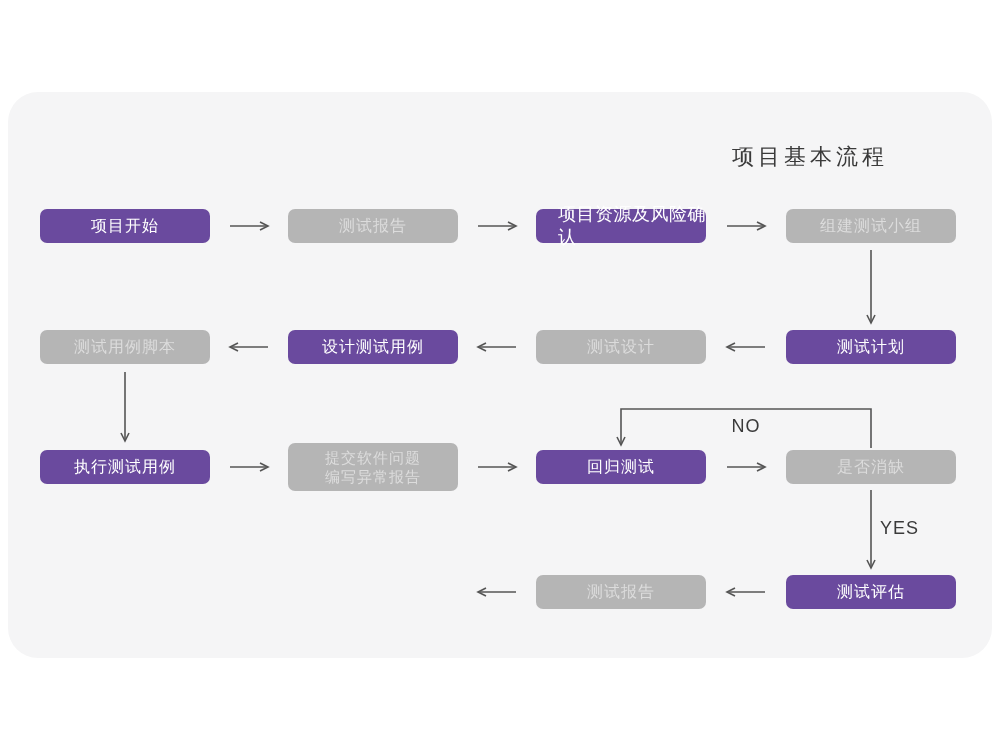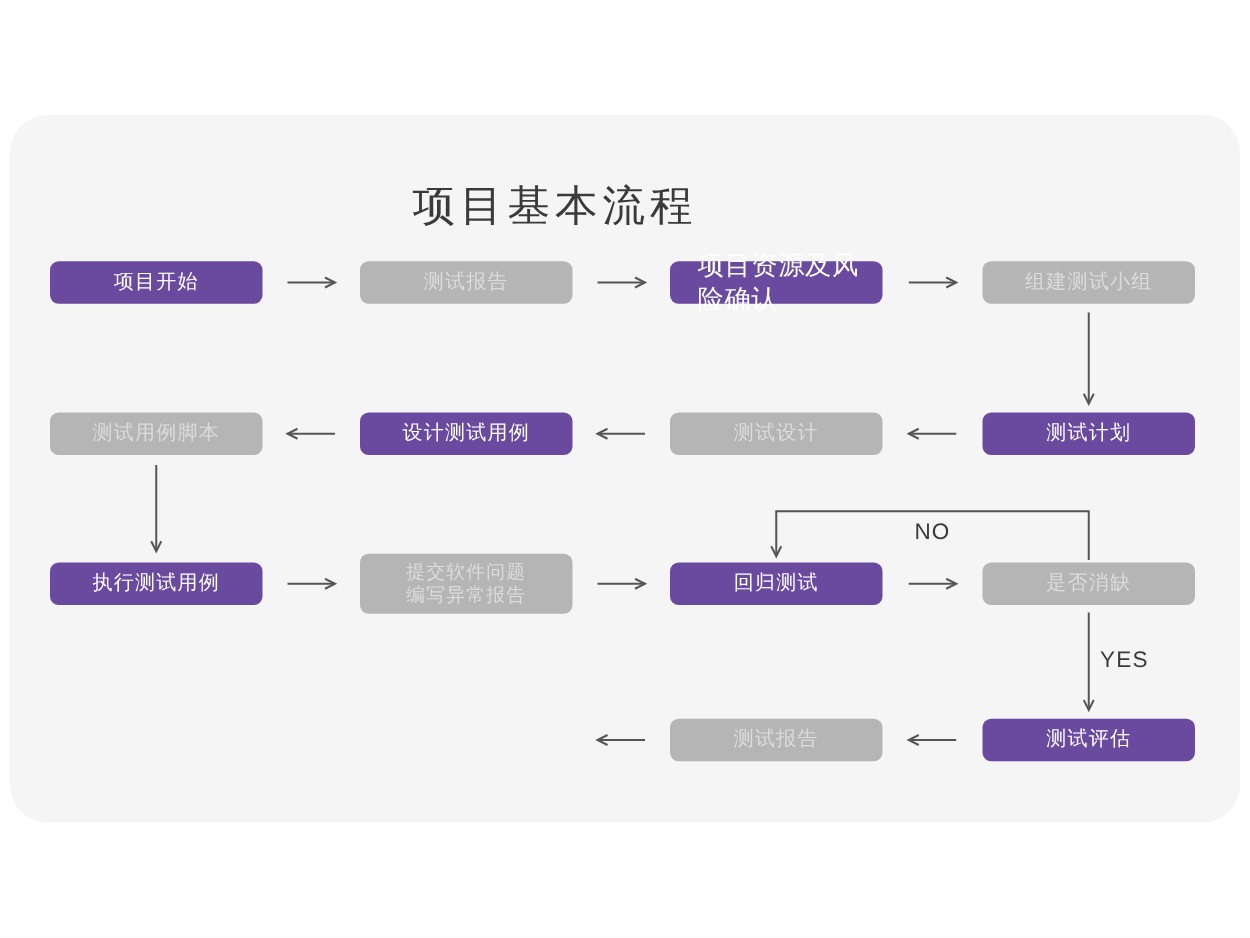--- a/index.html
+++ b/index.html
@@ -19,32 +19,32 @@
     background:var(--page-bg);
     font-family:"Liberation Sans",sans-serif;
   }
   .canvas{position:relative;width:1000px;height:750px;}
   .card{
     position:absolute;left:8px;top:92px;width:984px;height:566px;
     background:var(--card-bg);border-radius:30px;
   }
   .title{
     position:absolute;left:0;top:142px;width:888px;
-    text-align:center;font-size:34px;letter-spacing:4px;
+    text-align:right;font-size:22px;letter-spacing:4px;
     color:var(--title-color);font-weight:500;
   }
   .node{
     position:absolute;width:170px;height:34px;border-radius:7px;
     display:flex;align-items:center;justify-content:center;
     font-size:16px;letter-spacing:1px;line-height:1.3;
     text-align:left;white-space:pre-line;
   }
   .node.purple{background:var(--purple);color:var(--text-on-purple);}
   .node.gray{background:var(--gray);color:var(--text-on-gray);}
-  .node.wide{font-size:21px;letter-spacing:0.5px;padding-left:22px;}
+  .node.wide{font-size:18px;letter-spacing:0.5px;padding-left:22px;}
   .node.tall{height:48px;font-size:15px;}
   .arrows{position:absolute;left:0;top:0;width:1000px;height:750px;pointer-events:none;}
   .arrows line,.arrows polyline{stroke:var(--arrow);stroke-width:1.6;fill:none;}
   .arrowhead-path{stroke:var(--arrow);stroke-width:1.6;fill:none;}
   .branch-label{
     position:absolute;font-size:18px;letter-spacing:1px;
     color:var(--title-color);
   }
   #no-label{left:746px;top:426px;transform:translate(-50%,-50%);}
   #yes-label{left:880px;top:528px;transform:translateY(-50%);}

